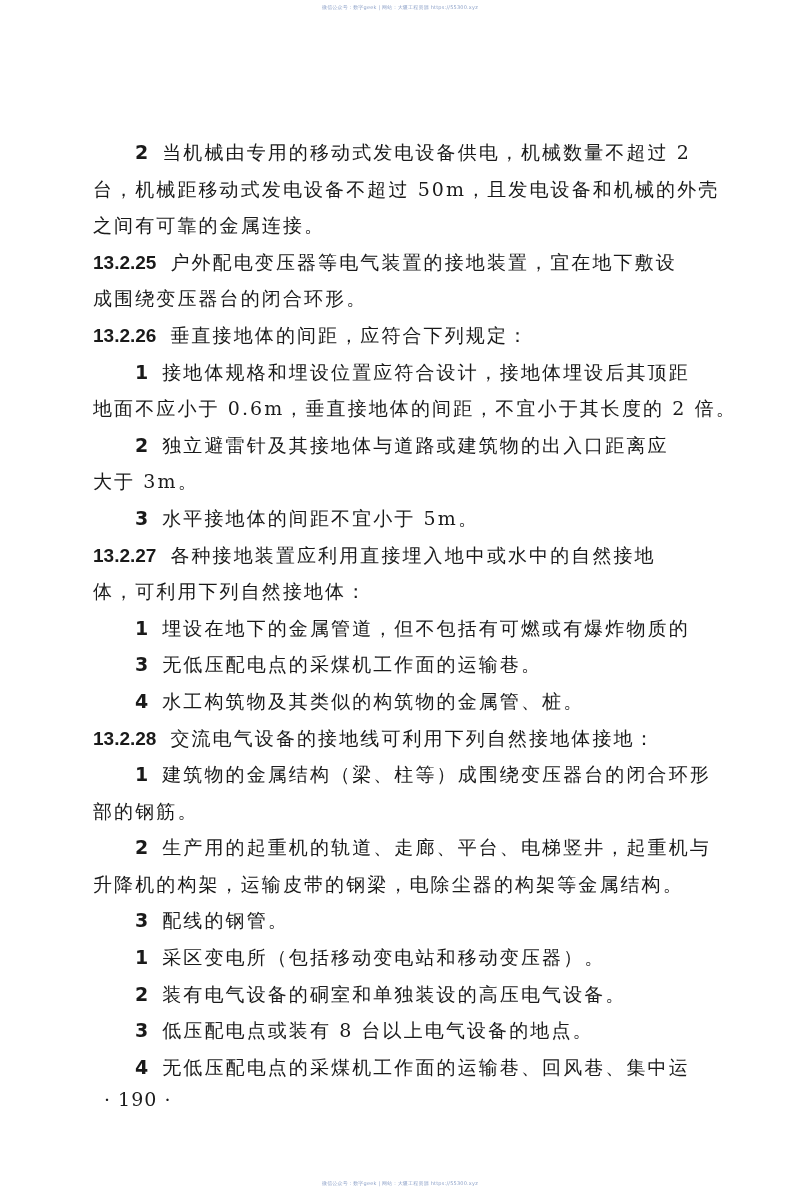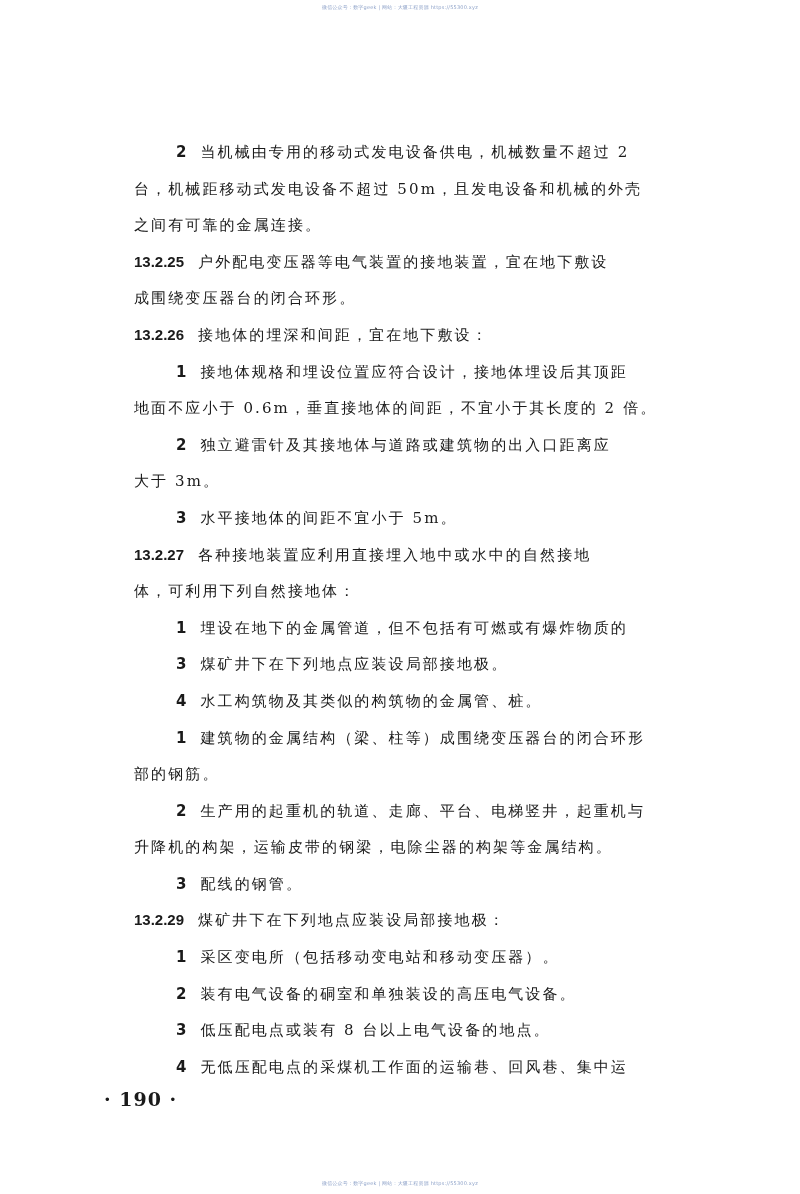--- a/index.html
+++ b/index.html
@@ -1,54 +1,54 @@
 <!DOCTYPE html>
 <html><head>
 <meta charset="utf-8">
 <style>
   html, body { margin:0; padding:0; background:#ffffff; }
   body { width:800px; height:1194px; position:relative; overflow:hidden; font-family:"DejaVu Serif","Liberation Serif",serif; color:#1a1a1a; }
   .wm { position:absolute; left:0; width:800px; text-align:center; font-family:"DejaVu Sans",sans-serif; font-size:5px; color:#8fa3c9; letter-spacing:0.2px; }
   .wm.top { top:4px; }
   .wm.bottom { top:1180px; }
   .page { position:absolute; left:93px; top:134px; width:614px; }
-  .line { height:36.6px; line-height:36.6px; font-size:15px; white-space:nowrap; letter-spacing:2.1px;margin-left:41px; }
+  .line { height:36.6px; line-height:36.6px; font-size:19px; white-space:nowrap; letter-spacing:2.1px; }
   .ind { padding-left:42px; }
   .num { font-weight:bold; font-family:"DejaVu Sans","Liberation Sans",sans-serif; margin-right:14px; letter-spacing:0; }
   .sec { font-weight:bold; font-family:Liberation Sans, sans-serif; letter-spacing:0; margin-right:14px; }
-  .folio { position:absolute; left:104px; top:1088px; font-size:19px; letter-spacing:1px;font-weight:bold; }
+  .folio { position:absolute; left:104px; top:1088px; font-size:19px; letter-spacing:1px; }
 </style>
 </head>
 <body>
 
 <div class="wm top">微信公众号：数字geek | 网站：大疆工程资源 https://55300.xyz</div>
 
 <div class="page" id="page">
     <div class="line ind"><span class="num">2</span><span>当机械由专用的移动式发电设备供电，机械数量不超过 2</span></div>
     <div class="line"><span>台，机械距移动式发电设备不超过 50m，且发电设备和机械的外壳</span></div>
     <div class="line"><span>之间有可靠的金属连接。</span></div>
     <div class="line"><span class="sec">13.2.25</span><span>户外配电变压器等电气装置的接地装置，宜在地下敷设</span></div>
     <div class="line"><span>成围绕变压器台的闭合环形。</span></div>
-    <div class="line"><span class="sec">13.2.26</span><span>接地体的埋深和间距，宜在地下敷设：</span></div>
+    <div class="line"><span class="sec">13.2.26</span><span>垂直接地体的间距，应符合下列规定：</span></div>
     <div class="line ind"><span class="num">1</span><span>接地体规格和埋设位置应符合设计，接地体埋设后其顶距</span></div>
     <div class="line"><span>地面不应小于 0.6m，垂直接地体的间距，不宜小于其长度的 2 倍。</span></div>
     <div class="line ind"><span class="num">2</span><span>独立避雷针及其接地体与道路或建筑物的出入口距离应</span></div>
     <div class="line"><span>大于 3m。</span></div>
     <div class="line ind"><span class="num">3</span><span>水平接地体的间距不宜小于 5m。</span></div>
     <div class="line"><span class="sec">13.2.27</span><span>各种接地装置应利用直接埋入地中或水中的自然接地</span></div>
     <div class="line"><span>体，可利用下列自然接地体：</span></div>
     <div class="line ind"><span class="num">1</span><span>埋设在地下的金属管道，但不包括有可燃或有爆炸物质的</span></div>
-    <div class="line ind"><span class="num">3</span><span>煤矿井下在下列地点应装设局部接地极。</span></div>
+    <div class="line ind"><span class="num">3</span><span>无低压配电点的采煤机工作面的运输巷。</span></div>
     <div class="line ind"><span class="num">4</span><span>水工构筑物及其类似的构筑物的金属管、桩。</span></div>
+    <div class="line"><span class="sec">13.2.28</span><span>交流电气设备的接地线可利用下列自然接地体接地：</span></div>
     <div class="line ind"><span class="num">1</span><span>建筑物的金属结构（梁、柱等）成围绕变压器台的闭合环形</span></div>
     <div class="line"><span>部的钢筋。</span></div>
     <div class="line ind"><span class="num">2</span><span>生产用的起重机的轨道、走廊、平台、电梯竖井，起重机与</span></div>
     <div class="line"><span>升降机的构架，运输皮带的钢梁，电除尘器的构架等金属结构。</span></div>
     <div class="line ind"><span class="num">3</span><span>配线的钢管。</span></div>
-    <div class="line"><span class="sec">13.2.29</span><span>煤矿井下在下列地点应装设局部接地极：</span></div>
     <div class="line ind"><span class="num">1</span><span>采区变电所（包括移动变电站和移动变压器）。</span></div>
     <div class="line ind"><span class="num">2</span><span>装有电气设备的硐室和单独装设的高压电气设备。</span></div>
     <div class="line ind"><span class="num">3</span><span>低压配电点或装有 8 台以上电气设备的地点。</span></div>
     <div class="line ind"><span class="num">4</span><span>无低压配电点的采煤机工作面的运输巷、回风巷、集中运</span></div>
   </div>
 
 <div class="folio">· 190 ·</div>
 
 <div class="wm bottom">微信公众号：数字geek | 网站：大疆工程资源 https://55300.xyz</div>
 

